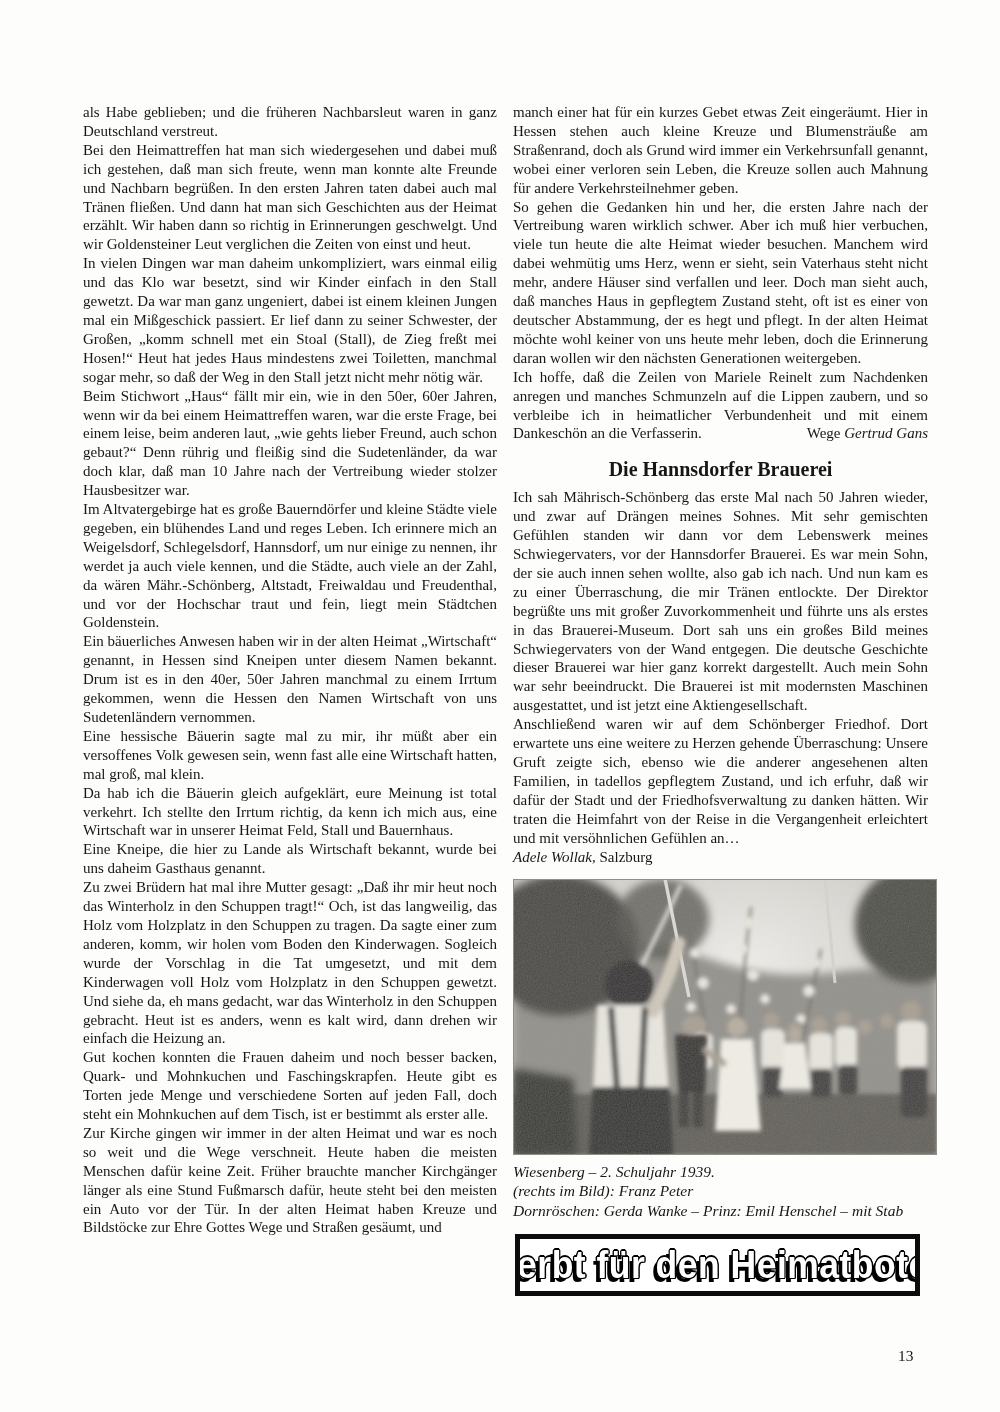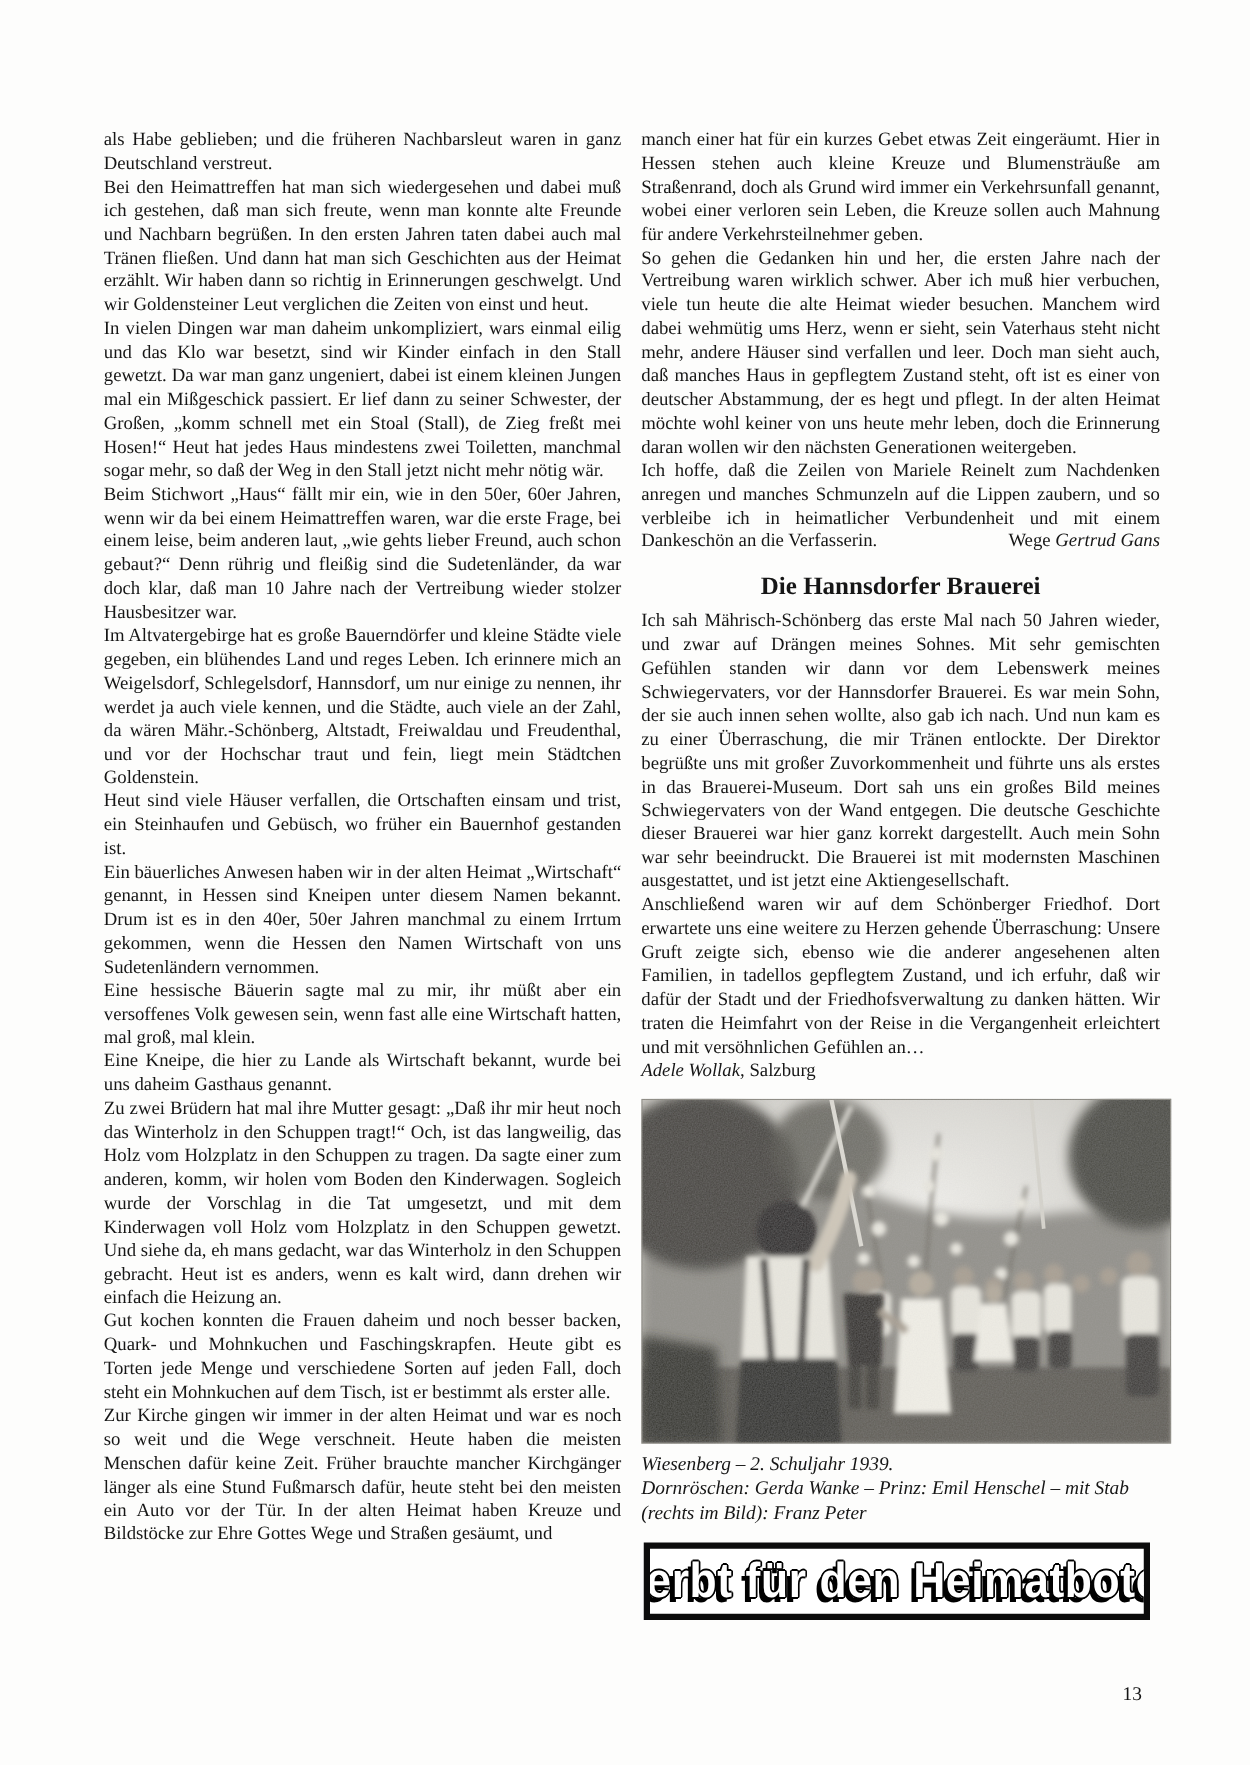--- a/index.html
+++ b/index.html
@@ -89,23 +89,23 @@
 <body>
 
 <div class="page">
 
   <div class="col col-left">
     <p class="body-p">als Habe geblieben; und die früheren Nachbarsleut waren in ganz Deutschland verstreut.</p>
     <p class="body-p">Bei den Heimattreffen hat man sich wiedergesehen und dabei muß ich gestehen, daß man sich freute, wenn man konnte alte Freunde und Nachbarn begrüßen. In den ersten Jahren taten dabei auch mal Tränen fließen. Und dann hat man sich Geschichten aus der Heimat erzählt. Wir haben dann so richtig in Erinnerungen geschwelgt. Und wir Goldensteiner Leut verglichen die Zeiten von einst und heut.</p>
     <p class="body-p">In vielen Dingen war man daheim unkompliziert, wars einmal eilig und das Klo war besetzt, sind wir Kinder einfach in den Stall gewetzt. Da war man ganz ungeniert, dabei ist einem kleinen Jungen mal ein Mißgeschick passiert. Er lief dann zu seiner Schwester, der Großen, „komm schnell met ein Stoal (Stall), de Zieg freßt mei Hosen!“ Heut hat jedes Haus mindestens zwei Toiletten, manchmal sogar mehr, so daß der Weg in den Stall jetzt nicht mehr nötig wär.</p>
     <p class="body-p">Beim Stichwort „Haus“ fällt mir ein, wie in den 50er, 60er Jahren, wenn wir da bei einem Heimattreffen waren, war die erste Frage, bei einem leise, beim anderen laut, „wie gehts lieber Freund, auch schon gebaut?“ Denn rührig und fleißig sind die Sudetenländer, da war doch klar, daß man 10 Jahre nach der Vertreibung wieder stolzer Hausbesitzer war.</p>
     <p class="body-p">Im Altvatergebirge hat es große Bauerndörfer und kleine Städte viele gegeben, ein blühendes Land und reges Leben. Ich erinnere mich an Weigelsdorf, Schlegelsdorf, Hannsdorf, um nur einige zu nennen, ihr werdet ja auch viele kennen, und die Städte, auch viele an der Zahl, da wären Mähr.-Schönberg, Altstadt, Freiwaldau und Freudenthal, und vor der Hochschar traut und fein, liegt mein Städtchen Goldenstein.</p>
-    <p class="body-p">Heut sind viele Häuser verfallen, die Ortschaften einsam und trist, ein Steinhaufen und Gebüsch, wo früher ein Bauernhof gestanden ist.</p>
     <p class="body-p">Ein bäuerliches Anwesen haben wir in der alten Heimat „Wirtschaft“ genannt, in Hessen sind Kneipen unter diesem Namen bekannt. Drum ist es in den 40er, 50er Jahren manchmal zu einem Irrtum gekommen, wenn die Hessen den Namen Wirtschaft von uns Sudetenländern vernommen.</p>
     <p class="body-p">Eine hessische Bäuerin sagte mal zu mir, ihr müßt aber ein versoffenes Volk gewesen sein, wenn fast alle eine Wirtschaft hatten, mal groß, mal klein.</p>
+    <p class="body-p">Da hab ich die Bäuerin gleich aufgeklärt, eure Meinung ist total verkehrt. Ich stellte den Irrtum richtig, da kenn ich mich aus, eine Wirtschaft war in unserer Heimat Feld, Stall und Bauernhaus.</p>
     <p class="body-p">Eine Kneipe, die hier zu Lande als Wirtschaft bekannt, wurde bei uns daheim Gasthaus genannt.</p>
     <p class="body-p">Zu zwei Brüdern hat mal ihre Mutter gesagt: „Daß ihr mir heut noch das Winterholz in den Schuppen tragt!“ Och, ist das langweilig, das Holz vom Holzplatz in den Schuppen zu tragen. Da sagte einer zum anderen, komm, wir holen vom Boden den Kinderwagen. Sogleich wurde der Vorschlag in die Tat umgesetzt, und mit dem Kinderwagen voll Holz vom Holzplatz in den Schuppen gewetzt. Und siehe da, eh mans gedacht, war das Winterholz in den Schuppen gebracht. Heut ist es anders, wenn es kalt wird, dann drehen wir einfach die Heizung an.</p>
     <p class="body-p">Gut kochen konnten die Frauen daheim und noch besser backen, Quark- und Mohnkuchen und Faschingskrapfen. Heute gibt es Torten jede Menge und verschiedene Sorten auf jeden Fall, doch steht ein Mohnkuchen auf dem Tisch, ist er bestimmt als erster alle.</p>
     <p class="body-p">Zur Kirche gingen wir immer in der alten Heimat und war es noch so weit und die Wege verschneit. Heute haben die meisten Menschen dafür keine Zeit. Früher brauchte mancher Kirchgänger länger als eine Stund Fußmarsch dafür, heute steht bei den meisten ein Auto vor der Tür. In der alten Heimat haben Kreuze und Bildstöcke zur Ehre Gottes Wege und Straßen gesäumt, und</p>
   </div>
 
   <div class="col col-right">
     <p class="body-p">manch einer hat für ein kurzes Gebet etwas Zeit eingeräumt. Hier in Hessen stehen auch kleine Kreuze und Blumensträuße am Straßenrand, doch als Grund wird immer ein Verkehrsunfall genannt, wobei einer verloren sein Leben, die Kreuze sollen auch Mahnung für andere Verkehrsteilnehmer geben.</p>
     <p class="body-p">So gehen die Gedanken hin und her, die ersten Jahre nach der Vertreibung waren wirklich schwer. Aber ich muß hier verbuchen, viele tun heute die alte Heimat wieder besuchen. Manchem wird dabei wehmütig ums Herz, wenn er sieht, sein Vaterhaus steht nicht mehr, andere Häuser sind verfallen und leer. Doch man sieht auch, daß manches Haus in gepflegtem Zustand steht, oft ist es einer von deutscher Abstammung, der es hegt und pflegt. In der alten Heimat möchte wohl keiner von uns heute mehr leben, doch die Erinnerung daran wollen wir den nächsten Generationen weitergeben.</p>
 
@@ -238,22 +238,22 @@
 
           <path d="M0,190 L60,200 L64,276 L0,276 Z" fill="#33312c" filter="url(#softer)"></path>
 
           <rect x="0.5" y="0.5" width="423" height="275" fill="none" stroke="#8a8880" stroke-width="1"></rect>
         </g>
       </svg>
     </figure>
 
     <div class="caption">
       <div>Wiesenberg – 2. Schuljahr 1939.</div>
+      <div>(rechts im Bild): Franz Peter</div>
       <div>Dornröschen: Gerda Wanke – Prinz: Emil Henschel – mit Stab</div>
-      <div>(rechts im Bild): Franz Peter</div>
     </div>
 
     <div class="banner">
       <span class="banner-text">Werbt für den Heimatboten</span>
     </div>
   </div>
 
   <div class="page-number">13</div>
 </div>
 

